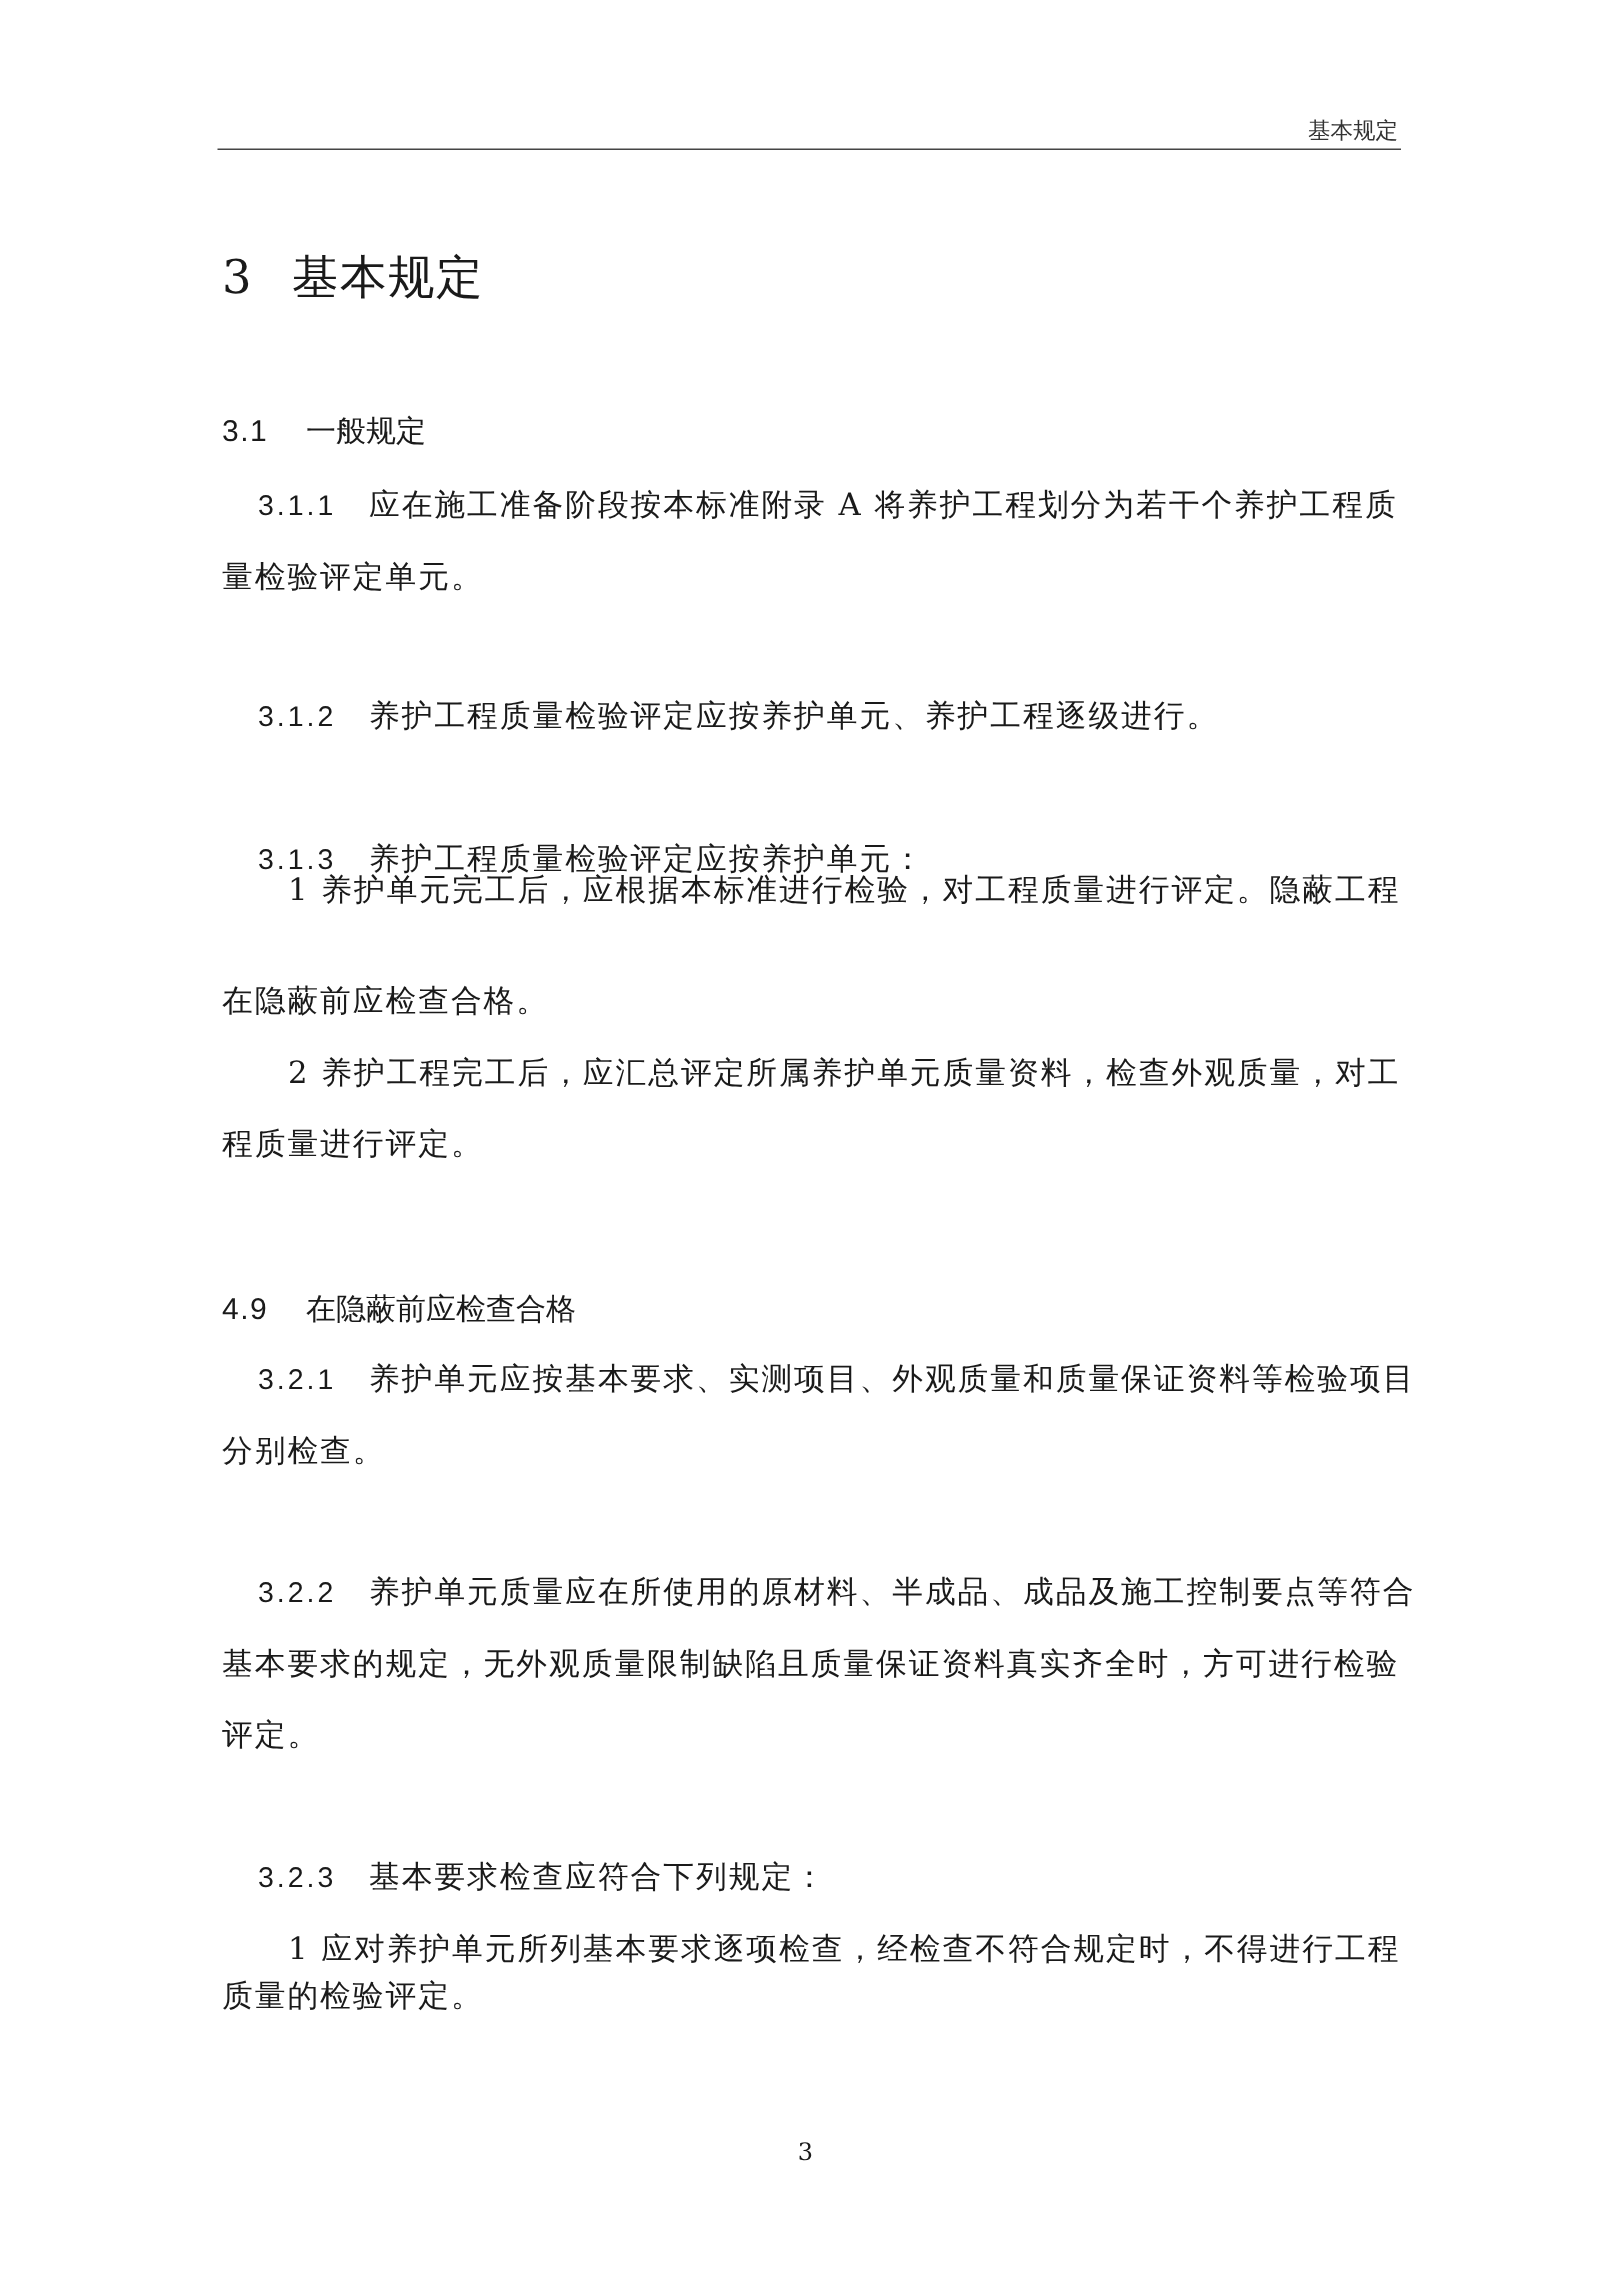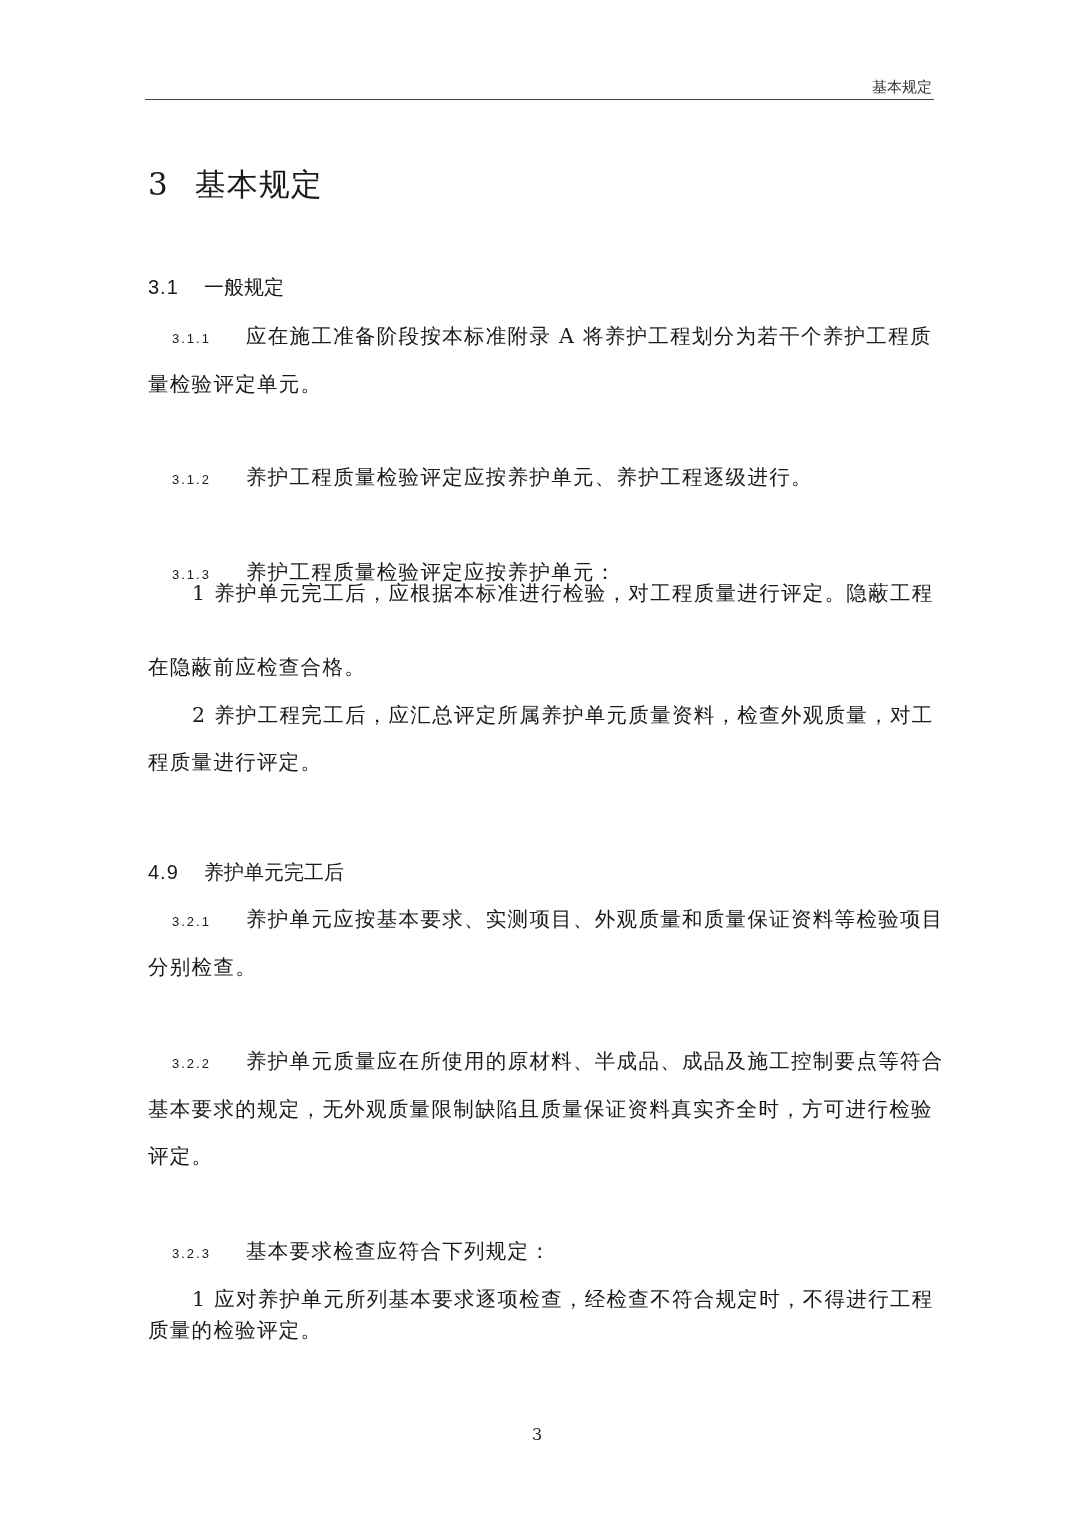--- a/index.html
+++ b/index.html
@@ -8,21 +8,21 @@
   .abs { position: absolute; white-space: nowrap; }
   .running-header { right: 142px; top: 78px; font-size: 15px; color: #333; }
   .header-rule { left: 145px; width: 789px; top: 99px; height: 0; border-top: 1.5px solid #444; }
   .chapter-title { left: 148px; top: 164px; font-size: 31px; font-weight: normal; letter-spacing: 1px; text-align: right; }
   .chapter-title .num { margin-right: 26px; }
   .section-heading { left: 148px; font-size: 20px; font-family: "DejaVu Sans", "Liberation Sans", sans-serif; }
   .section-heading .num { display: inline-block; width: 56px; font-family: "Liberation Sans Narrow", "Liberation Sans", sans-serif; letter-spacing: 1px; }
   .line { left: 148px; font-size: 20.5px; letter-spacing: 1.3px; }
   .line.indent-clause { left: 172px; }
   .line.indent-item { left: 192px; }
-  .clause-num { display: inline-block; width: 74px; font-family: "Liberation Sans", sans-serif; letter-spacing: 2px; font-size: 13px; }
+  .clause-num { display: inline-block; width: 74px; font-family: "Liberation Sans", sans-serif; letter-spacing: 2px; font-size: 19px; }
   .page-number { left: 0; width: 1074px; text-align: center; top: 1425px; font-size: 16px; }
 </style>
 </head>
 <body>
 
 <div class="abs running-header">基本规定</div>
 <div class="abs header-rule"></div>
 
 <div class="abs chapter-title">
   <span class="num">3</span><span>基本规定</span>
@@ -43,21 +43,21 @@
 
 <div class="abs line indent-clause" style="top:558px">
   <span class="clause-num">3.1.3</span><span>养护工程质量检验评定应按养护单元：</span>
 </div>
 <div class="abs line indent-item" style="top:579px">1 养护单元完工后，应根据本标准进行检验，对工程质量进行评定。隐蔽工程</div>
 <div class="abs line" style="top:653px">在隐蔽前应检查合格。</div>
 <div class="abs line indent-item" style="top:701px">2 养护工程完工后，应汇总评定所属养护单元质量资料，检查外观质量，对工</div>
 <div class="abs line" style="top:748px">程质量进行评定。</div>
 
 <div class="abs section-heading" style="top:859px">
-  <span class="num">4.9</span><span>养护单元完工后</span>
+  <span class="num">4.9</span><span>在隐蔽前应检查合格</span>
 </div>
 
 <div class="abs line indent-clause" style="top:905px">
   <span class="clause-num">3.2.1</span><span>养护单元应按基本要求、实测项目、外观质量和质量保证资料等检验项目</span>
 </div>
 <div class="abs line" style="top:953px">分别检查。</div>
 
 <div class="abs line indent-clause" style="top:1047px">
   <span class="clause-num">3.2.2</span><span>养护单元质量应在所使用的原材料、半成品、成品及施工控制要点等符合</span>
 </div>

